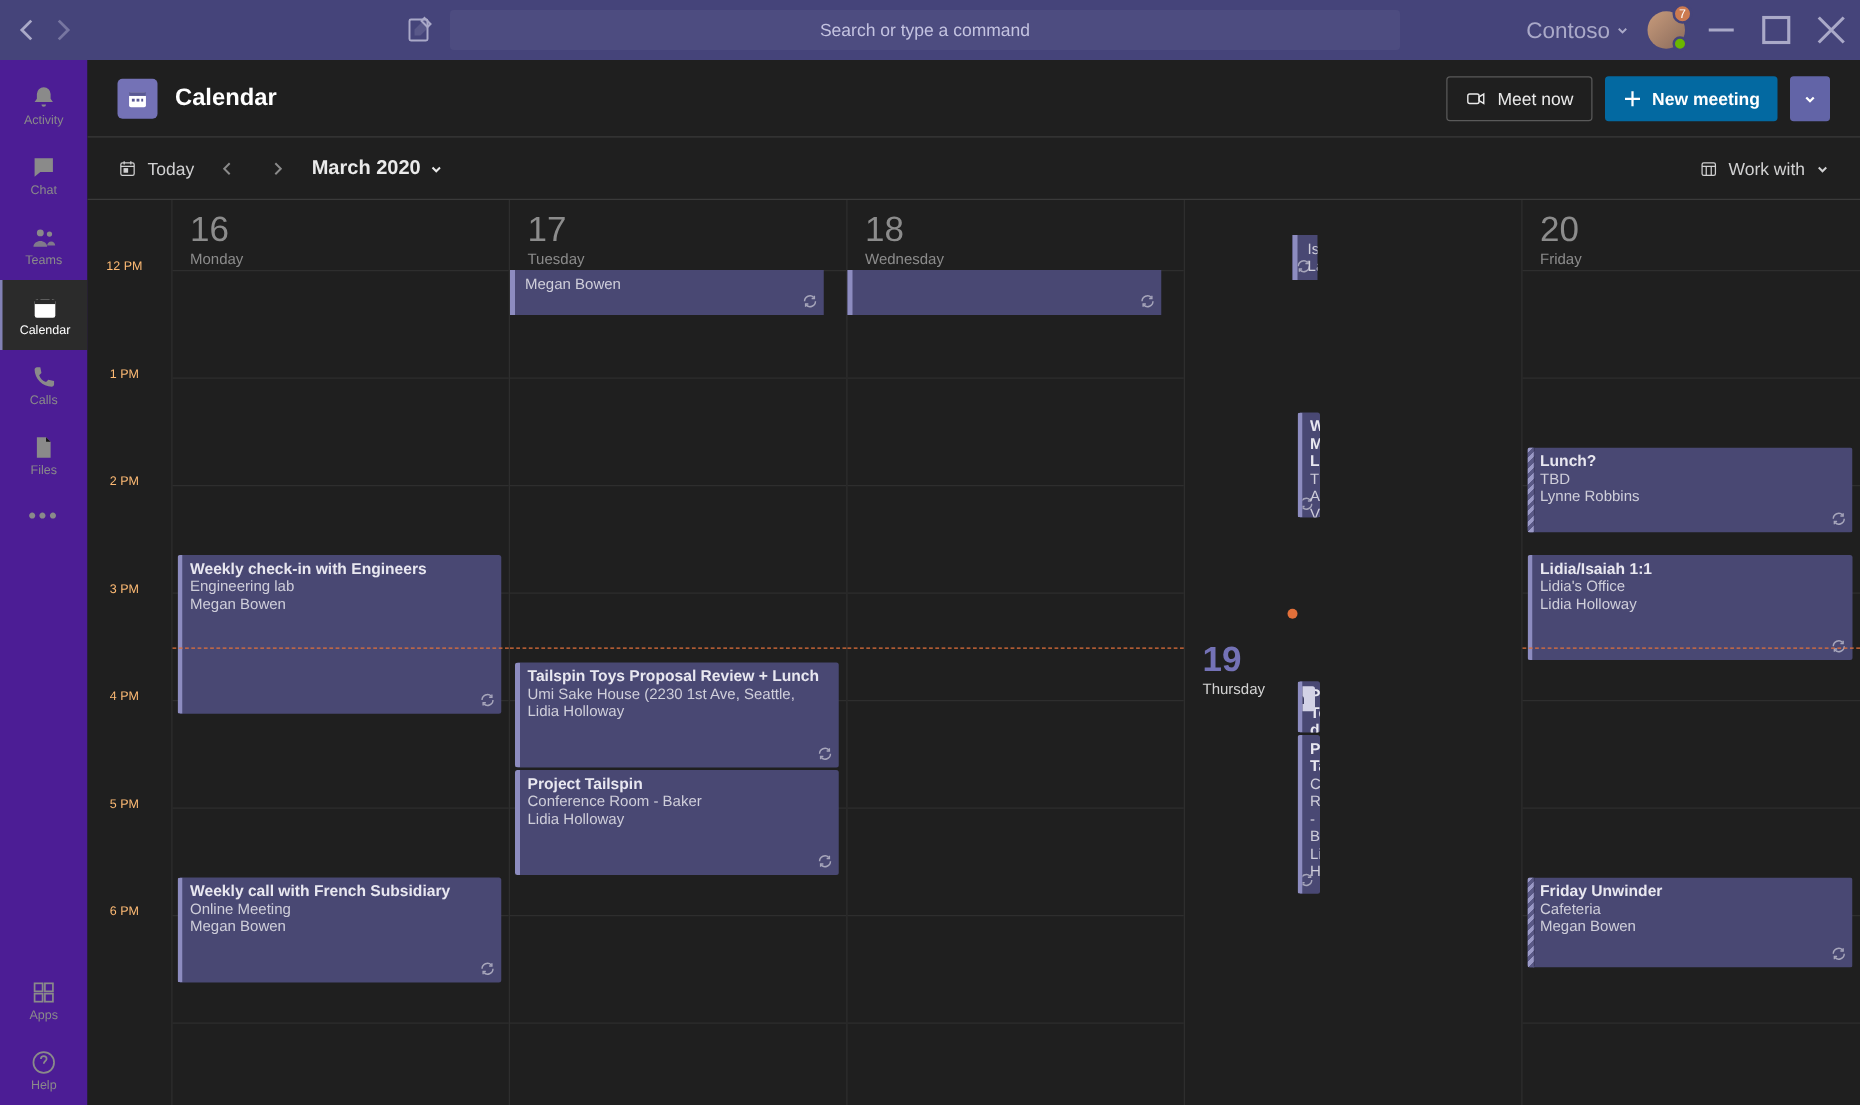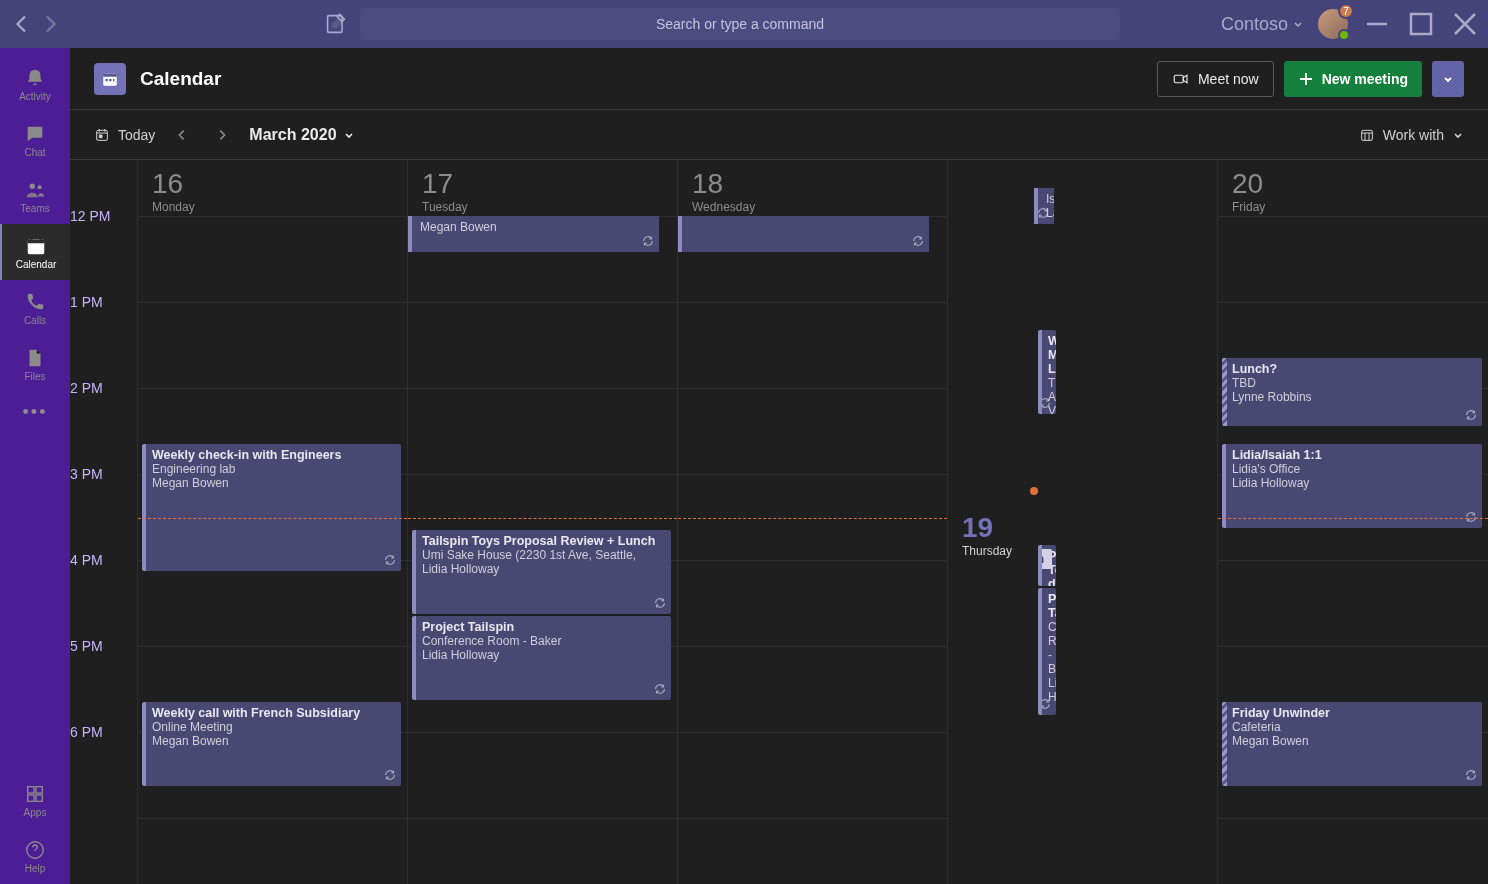--- a/index.html
+++ b/index.html
@@ -27,33 +27,33 @@
 .rail svg { width:22px; height:22px; }
 
 
 .main { flex:1; display:flex; flex-direction:column; background:#1f1f1f; }
 .header { height:62px; border-bottom:1px solid #3a3a3a; display:flex; align-items:center; padding:0 24px; gap:14px; }
 .cal-chip { width:32px; height:32px; background:#7472b6; border-radius:4px; display:flex; align-items:center; justify-content:center; }
 .header h1 { font-size:19px; font-weight:700; color:#fff; }
 .header .right { margin-left:auto; display:flex; align-items:center; gap:10px; }
 .btn { height:36px; padding:0 14px; border-radius:3px; display:flex; align-items:center; gap:8px; font-size:14px; cursor:pointer; }
 .btn.outline { border:1px solid #5a5a5a; color:#eaeaea; background:transparent; }
-.btn.primary { background:#15803d; color:#fff; font-weight:600; }
+.btn.primary { background:#0369a1; color:#fff; font-weight:600; }
 .btn.chev { width:32px; padding:0; justify-content:center; background:#6264a7; color:#fff; }
 
 .toolbar { height:50px; display:flex; align-items:center; padding:0 24px; gap:14px; border-bottom:1px solid #3a3a3a; }
 .today { display:flex; align-items:center; gap:8px; font-size:14px; cursor:pointer; }
 .nav { width:26px; height:26px; display:flex; align-items:center; justify-content:center; cursor:pointer; color:#8a8a8a; }
 .month { font-weight:700; color:#eaeaea; display:flex; align-items:center; gap:6px; cursor:pointer; }
 .view-picker { margin-left:auto; display:flex; align-items:center; gap:8px; font-size:14px; cursor:pointer; }
 
 
 .cal { flex:1; display:flex; overflow:hidden; }
 .time-col { width:68px; border-right:1px solid #2e2e2e; padding-top:56px; }
-.time-col .slot { height:86px; text-align:left; padding-right:8px; font-size:14px; color:#c4b5fd; position:relative; top:-8px; }
+.time-col .slot { height:86px; text-align:center; padding-right:8px; font-size:10px; color:#fdba74; position:relative; top:-8px; }
 .days { flex:1; display:grid; grid-template-columns:repeat(5,1fr); }
 .day { border-right:1px solid #2e2e2e; position:relative; }
 .day:last-child { border-right:none; }
 .day-head { height:56px; padding:8px 14px; border-bottom:none; }
 .day-head .num { font-size:28px; color:#8c8c8c; font-weight:400; }
 .day-head .name { font-size:12px; color:#8c8c8c; }
 .day.today .num { color:#7472b6; font-weight:700; }
 .day.today .name { color:#d4d4d4; }
 .day-body { position:relative; height:calc(86px * 8); }
 .hour-line { position:absolute; left:0; right:0; border-top:1px solid #2e2e2e; }
@@ -449,21 +449,21 @@
               </div>
               <div class="event" style="top: 227.9px; height: 84px;">
                 <div class="t">Lidia/Isaiah 1:1</div>
                 <div class="loc">Lidia's Office</div>
                 <div class="org">Lidia Holloway</div>
                 <svg class="recur" viewBox="0 0 16 16" fill="none" stroke="#cfceda" stroke-width="1.3">
                   <path d="M13 8a5 5 0 01-8.5 3.5M3 8a5 5 0 018.5-3.5"></path>
                   <path d="M12 3v2.5H9.5M4 13v-2.5H6.5"></path>
                 </svg>
               </div>
-              <div class="event tentative" style="top: 485.9px; height: 84px;">
+              <div class="event tentative" style="top: 485.9px; height: 72px;">
                 <div class="t">Friday Unwinder</div>
                 <div class="loc">Cafeteria</div>
                 <div class="org">Megan Bowen</div>
                 <svg class="recur" viewBox="0 0 16 16" fill="none" stroke="#cfceda" stroke-width="1.3">
                   <path d="M13 8a5 5 0 01-8.5 3.5M3 8a5 5 0 018.5-3.5"></path>
                   <path d="M12 3v2.5H9.5M4 13v-2.5H6.5"></path>
                 </svg>
               </div>
               <div class="now-line" style="top: 302px;"></div>
             </div>

